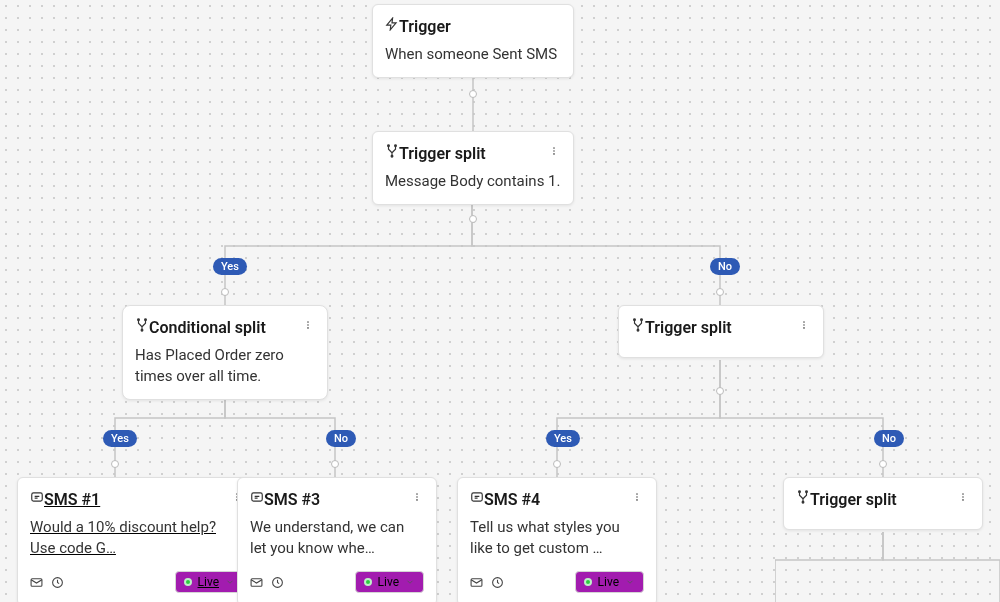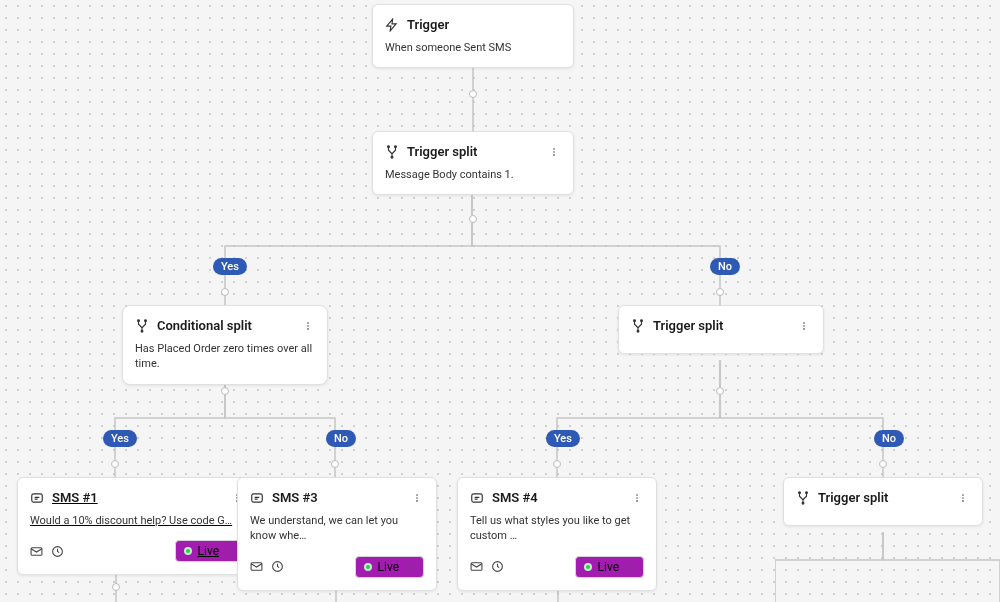--- a/index.html
+++ b/index.html
@@ -16,31 +16,29 @@
 .node {
   position: absolute;
   background: #fff;
   border: 1px solid #e0e0e0;
   border-radius: 6px;
   box-shadow: 0 1px 3px rgba(0,0,0,0.08);
   padding: 12px;
 }
 .node-header {
   display: flex;
-  align-items: center;
-  gap: 8px;
   font-weight: 600;
-  font-size: 13px;
+  font-size: 16px;
   color: #1a1a1a;
   margin-bottom: 8px;
 }
 .node-header .icon { flex-shrink: 0; }
 .node-header .title { flex: 1; }
 .node-desc {
-  font-size: 11px;
+  font-size: 15px;
   color: #333;
   line-height: 1.4;
 }
 .dots {
   cursor: pointer;
   padding: 2px;
   fill: #555;
 }
 .footer-row {
   display: flex;

